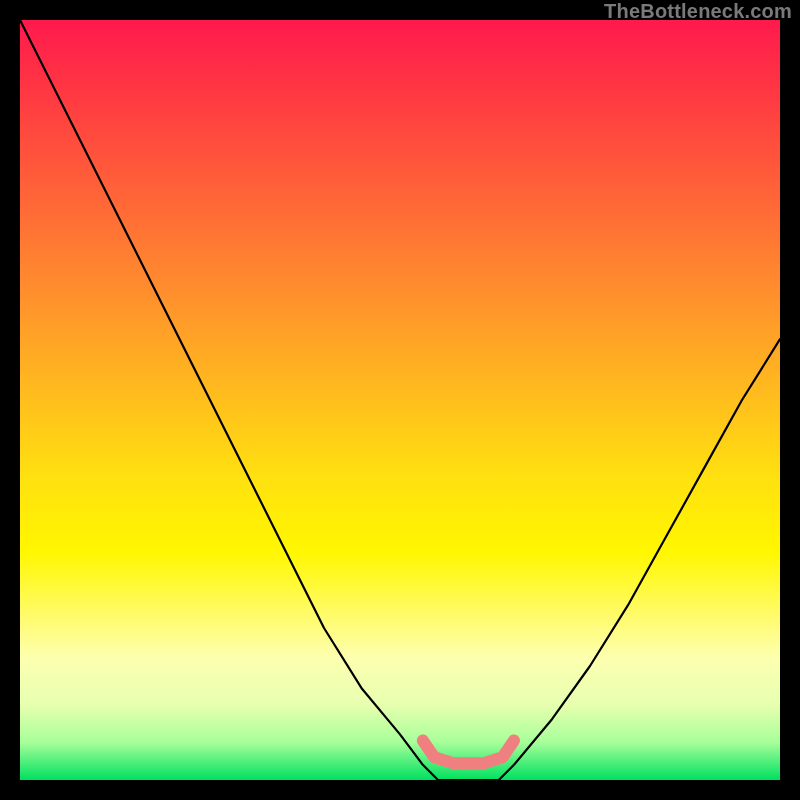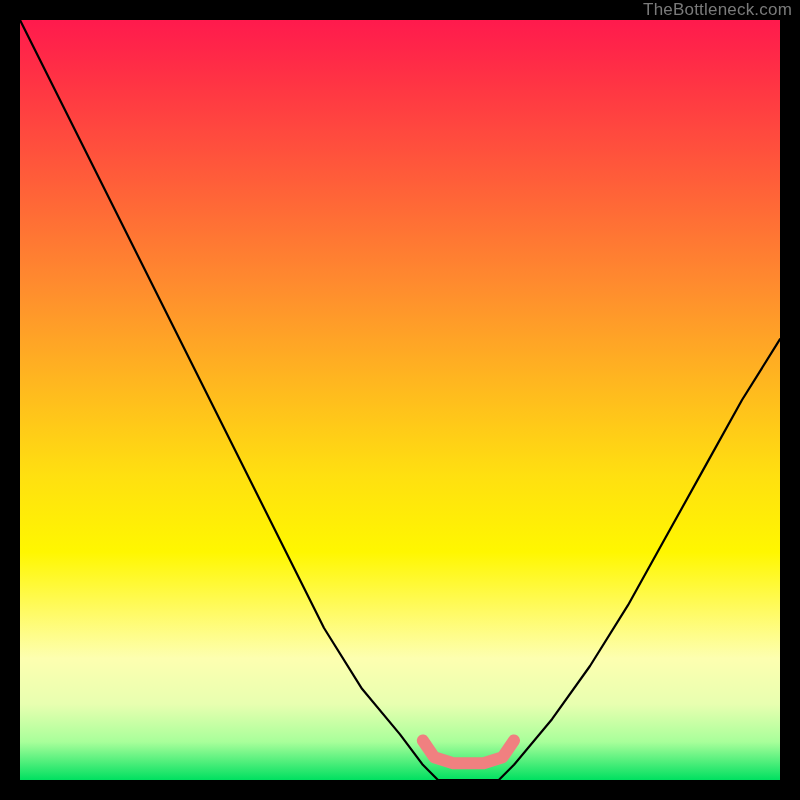--- a/index.html
+++ b/index.html
@@ -51,22 +51,22 @@
     left: 0;
     top: 0;
     width: 100%;
     height: 100%;
   }
   .watermark {
     position: absolute;
     top: 0px;
     right: 8px;
     color: #7a7a7a;
-    font-size: 17px;
-    font-weight: 400;
+    font-size: 20px;
+    font-weight: 700;
     letter-spacing: 0.2px;
     user-select: none;
   }
 </style>
 </head>
 <body>
 
 <div class="container">
   <div class="watermark">TheBottleneck.com</div>
   <div class="plot-area">

